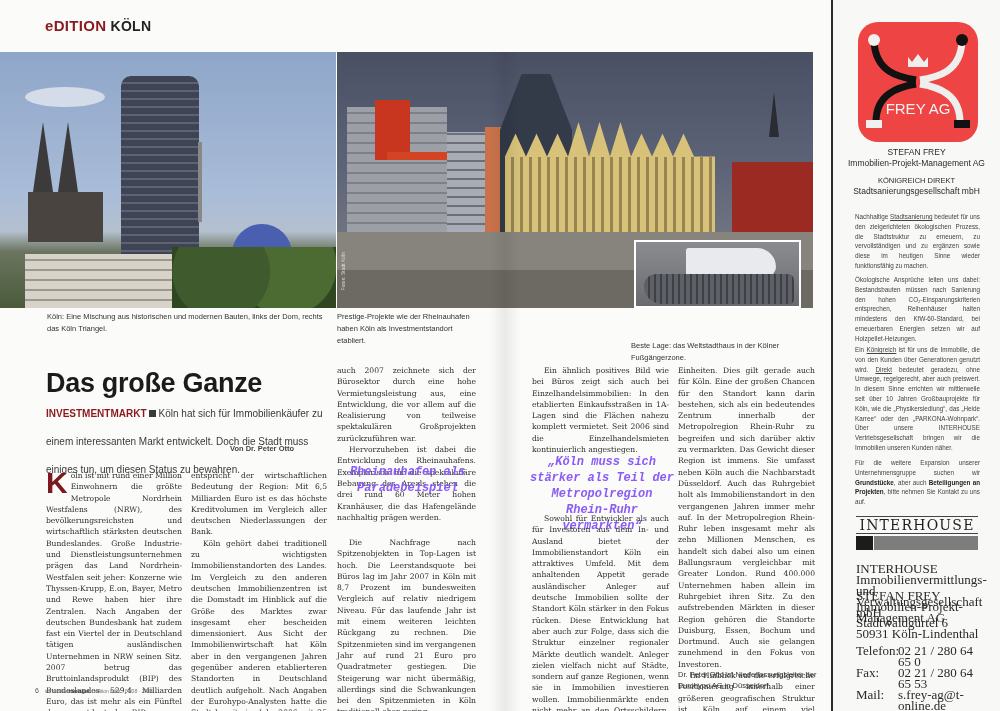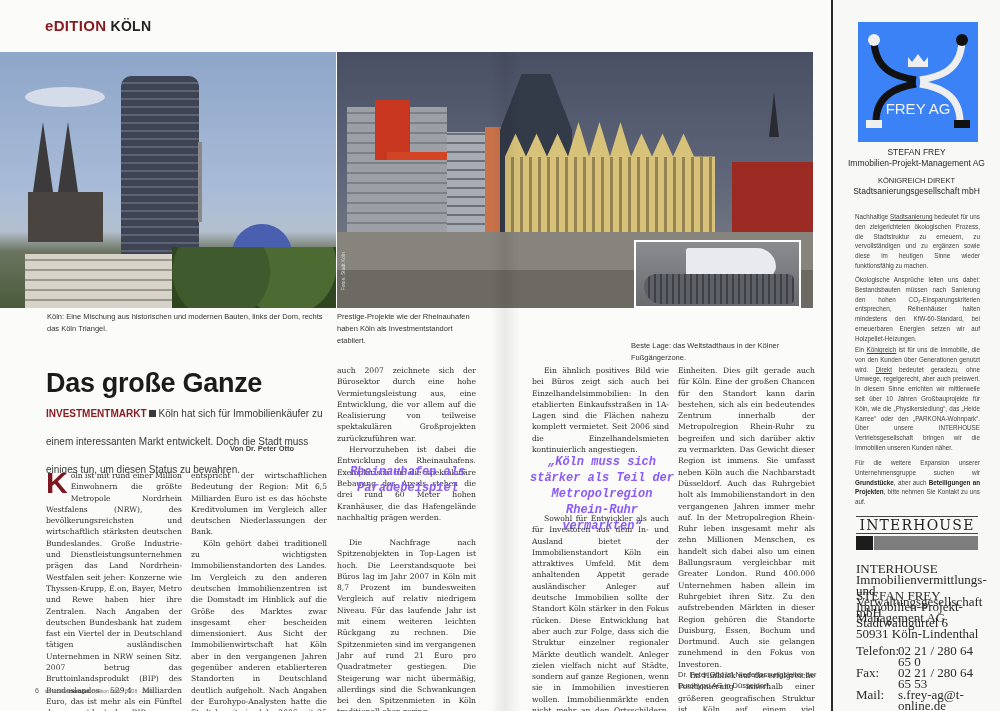--- a/index.html
+++ b/index.html
@@ -63,21 +63,21 @@
   .footer { left: 35px; top: 687px; font-family: "Liberation Sans", sans-serif; font-size: 5px; color: #777; }
   .footer .pagenum { font-size: 7px; color: #555; margin-right: 6px; }
   .footer b { color: #444; }
 
   
   .gutter { left: 490px; top: 52px; width: 30px; height: 659px; background: linear-gradient(90deg, rgba(0,0,0,0) 0%, rgba(0,0,0,0.07) 50%, rgba(0,0,0,0) 100%); }
   .ad-divider { left: 831px; top: 0; width: 2px; height: 711px; background: #2b2b2b; }
 
   
   .ad { left: 833px; top: 0; width: 167px; height: 711px; background: #f8f8f6; }
-  .logo-box { left: 25px; top: 22px; width: 120px; height: 120px; background: #3b82f6; }
+  .logo-box { left: 25px; top: 22px; width: 120px; height: 120px; background: #ef4444; border-radius: 20px; }
   .logo-box svg { width: 100%; height: 100%; }
   .ad-company { left: 0; width: 167px; text-align: center; font-family: "Liberation Sans", sans-serif; font-size: 8.5px; color: #2a2a2a; line-height: 11px; }
   .ad-text { left: 22px; width: 125px; font-family: "Liberation Sans", sans-serif; font-size: 6.3px; line-height: 9.8px; color: #444; text-align: justify; }
   .ad-text u { text-decoration: underline; }
   .ad-text b { color: #222; }
   .interhouse { left: 23px; top: 516px; width: 122px; }
   .ih-word { font-family: "DejaVu Serif", serif; font-size: 14px; letter-spacing: 1.2px; color: #1e1e1e; border-top: 1px solid #444; border-bottom: 1px solid #444; text-align: center; line-height: 16px; }
   .ih-bar { display: flex; height: 14px; margin-top: 2px; }
   .ih-bar .dark { width: 17px; background: #1c1c1c; }
   .ih-bar .grey { flex: 1; background: #7d7d7d; margin-left: 1px; }

